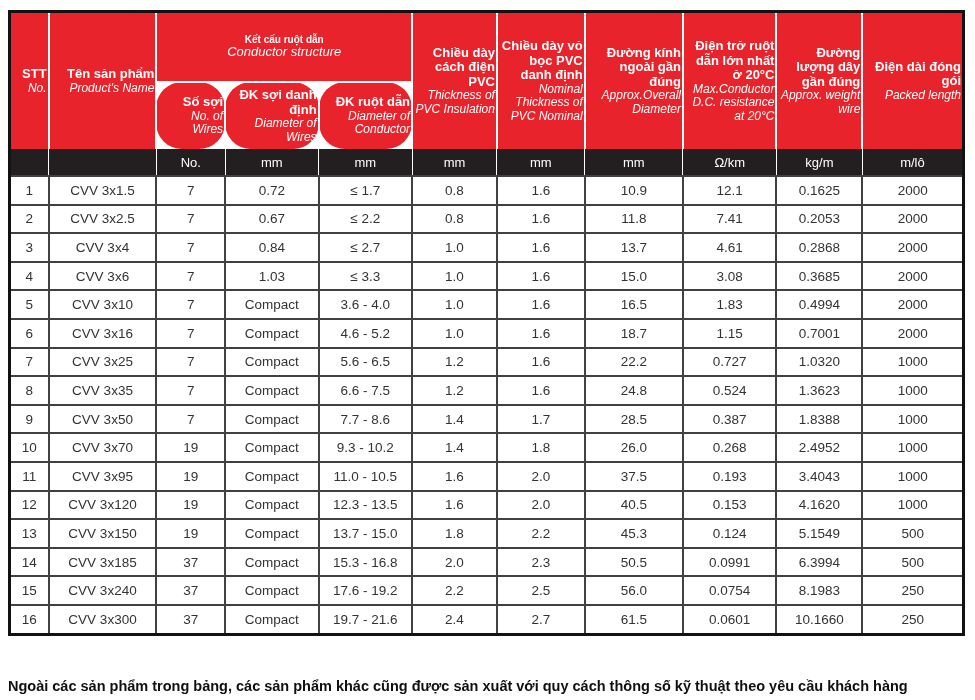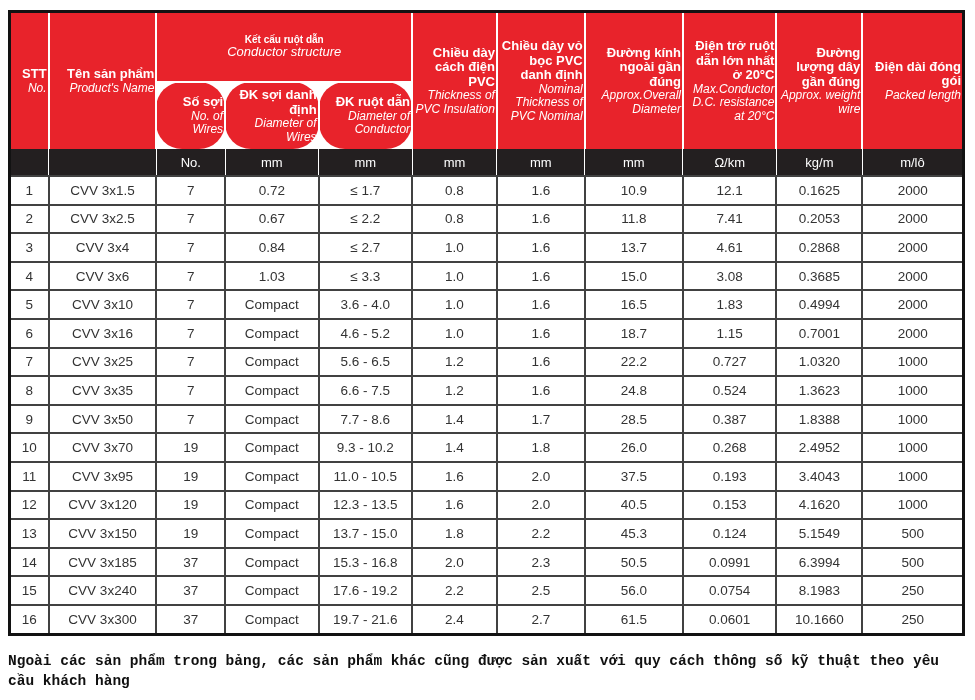--- a/index.html
+++ b/index.html
@@ -54,22 +54,21 @@
     color:#333333;
     height:26.6px;
     padding:0 2px;
     white-space:nowrap;
     overflow:hidden;
   }
   
   .footnote{
     position:absolute;
     left:8px;right:6px;
-    top:652px;
-    font-family:Liberation Mono, monospace;
+    top:677px;
   }
   .footnote .note-vi{
     font-size:14.5px;
     font-weight:bold;
     color:#101010;
     line-height:1.35;
   }
   .footnote .note-en{
     font-size:14px;
     font-style:italic;

